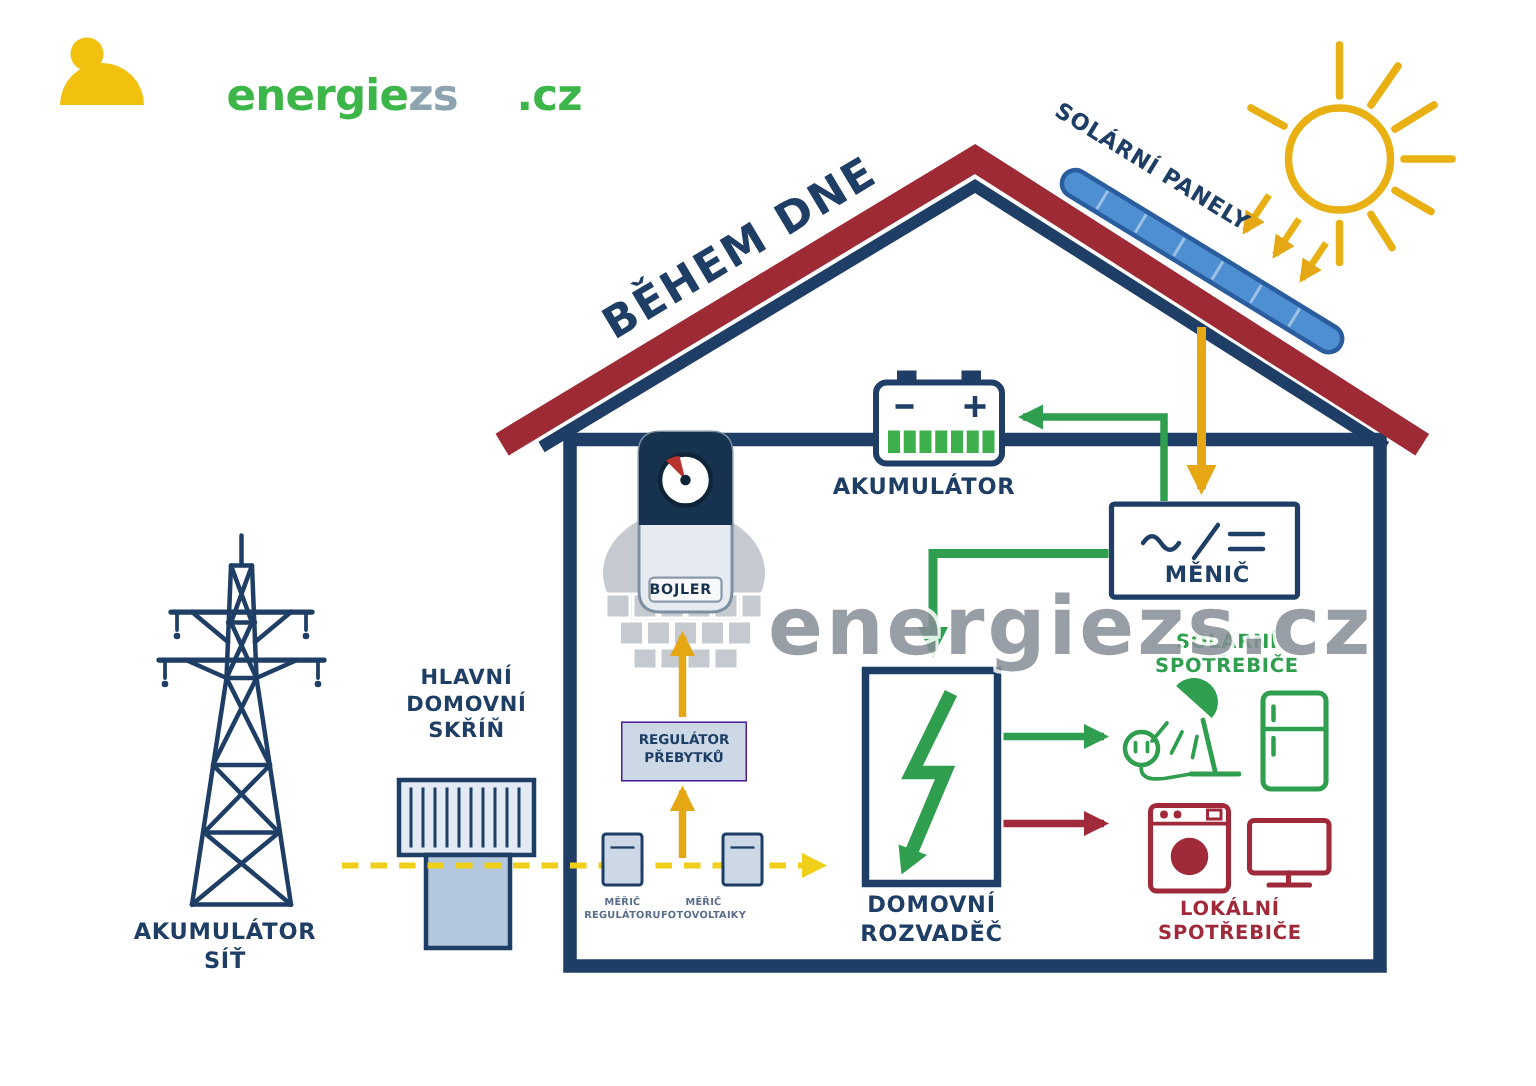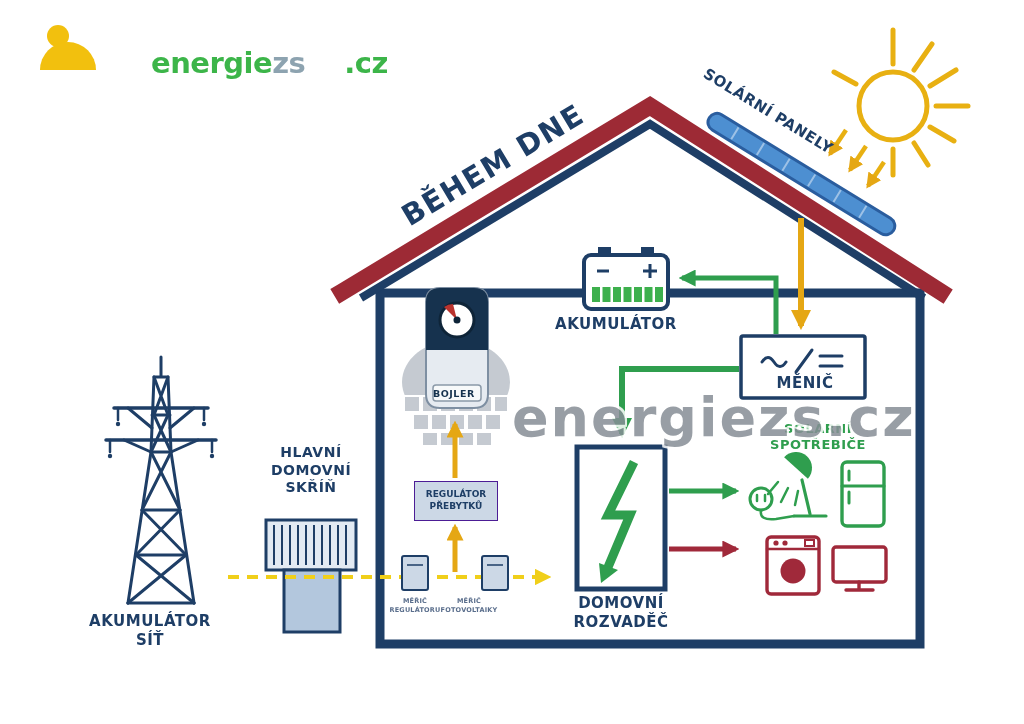--- a/index.html
+++ b/index.html
@@ -238,17 +238,18 @@
   <div class="label lbl-battery c-navy">AKUMULÁTOR</div>
   <div class="label lbl-inverter c-navy">MĚNIČ</div>
   <div class="label lbl-boiler">BOJLER</div>
   <div class="regulator-box">
     <span>REGULÁTOR PŘEBYTKŮ</span>
   </div>
   <div class="label lbl-board c-navy">DOMOVNÍ ROZVADĚČ</div>
   <div class="label lbl-meter lbl-meter1 c-gray">MĚŘIČ REGULÁTORU</div>
   <div class="label lbl-meter lbl-meter2 c-gray">MĚŘIČ FOTOVOLTAIKY</div>
   <div class="label lbl-basic c-green">SOLÁRNÍ SPOTŘEBIČE</div>
+  <div class="label lbl-local c-red">LOKÁLNÍ SPOTŘEBIČE</div>
   <div class="label lbl-grid c-navy">AKUMULÁTOR SÍŤ</div>
   <div class="label lbl-cabinet c-navy">HLAVNÍ DOMOVNÍ SKŘÍŇ</div>
 
   <div class="watermark">energiezs.cz</div>
 </div>
 
 </body></html>

